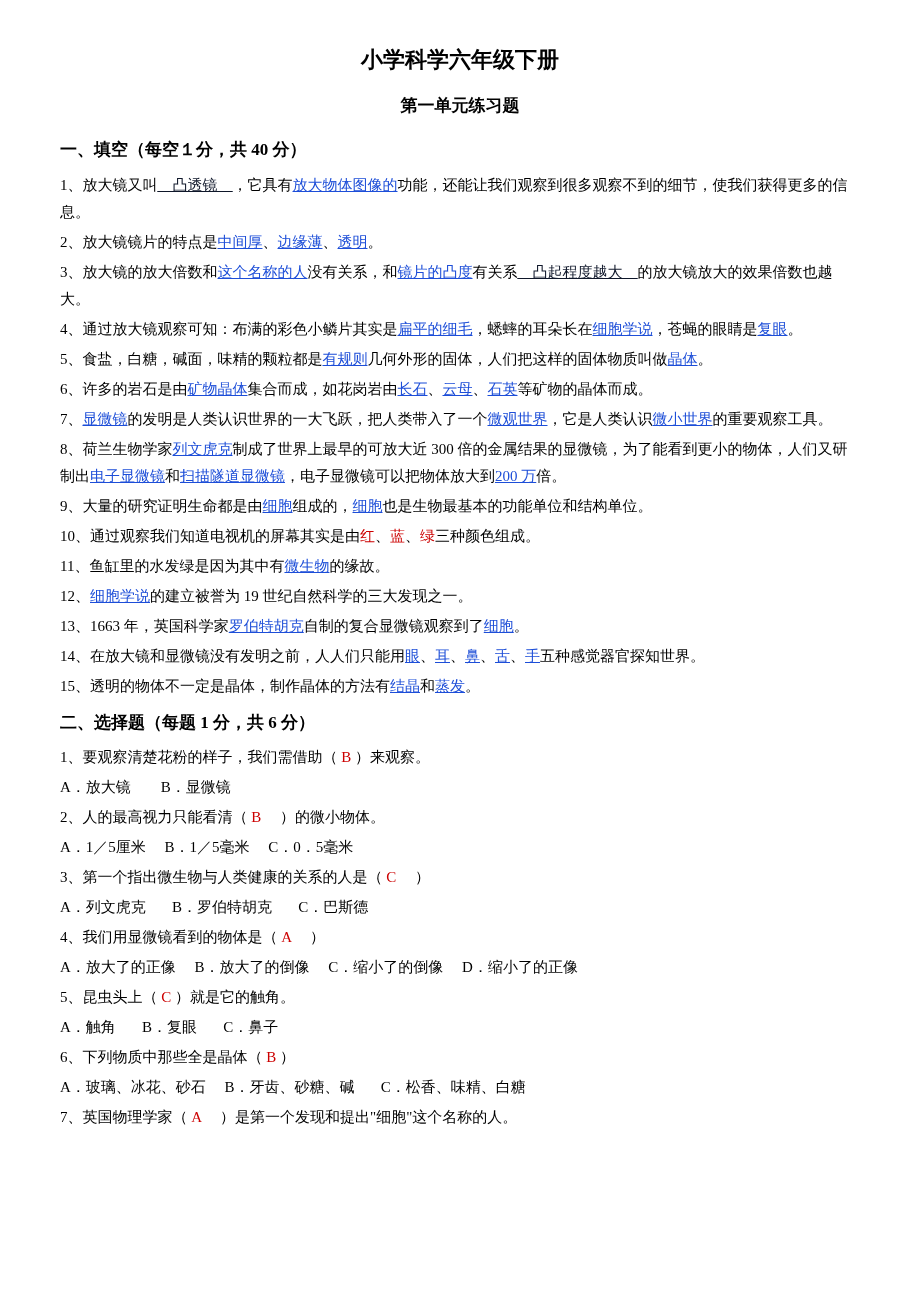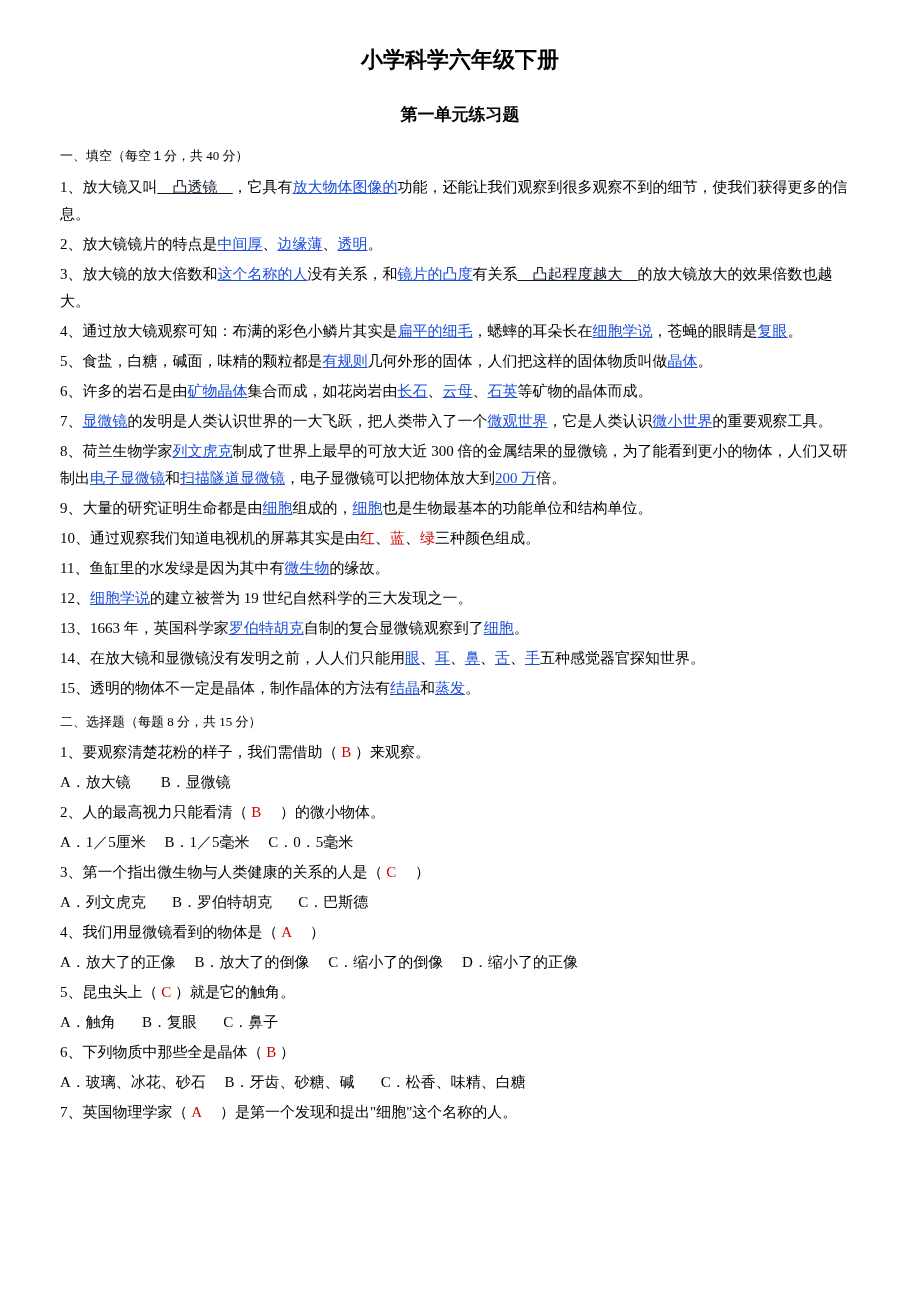--- a/index.html
+++ b/index.html
@@ -9,31 +9,31 @@
       font-size: 15px;
       color: #000;
       padding: 40px 60px;
       line-height: 1.8;
       max-width: 920px;
     }
     .page-title {
       text-align: center;
       font-size: 22px;
       font-weight: bold;
-      margin-bottom: 20px;
+      margin-bottom: 11px;
     }
     .section-title {
       text-align: center;
       font-size: 17px;
       font-weight: bold;
       margin-bottom: 14px;
     }
     .section-header {
-      font-size: 13px;
-      font-weight: normal;
+      font-size: 17px;
+      font-weight: bold;
       margin-bottom: 6px;
     }
     .red-underline {
       color: #1d4ed8;
       text-decoration: underline;
     }
     .red-text {
       color: #cc0000;
     }
     .underline-blank {
@@ -106,21 +106,21 @@
 </p>
 
 <p>
   14、在放大镜和显微镜没有发明之前，人人们只能用<span class="red-underline">眼</span>、<span class="red-underline">耳</span>、<span class="red-underline">鼻</span>、<span class="red-underline">舌</span>、<span class="red-underline">手</span>五种感觉器官探知世界。
 </p>
 
 <p>
   15、透明的物体不一定是晶体，制作晶体的方法有<span class="red-underline">结晶</span>和<span class="red-underline">蒸发</span>。
 </p>
 
-<div class="section-header" style="margin-top:8px;">二、选择题（每题 8 分，共 15 分）</div>
+<div class="section-header" style="margin-top:8px;">二、选择题（每题 1 分，共 6 分）</div>
 
 <p>
   1、要观察清楚花粉的样子，我们需借助（<span class="red-text"> B </span>）来观察。
 </p>
 <p>
   A．放大镜 &nbsp;&nbsp;&nbsp;&nbsp;&nbsp;&nbsp; B．显微镜
 </p>
 
 <p>
   2、人的最高视力只能看清（<span class="red-text"> B </span>&nbsp;&nbsp;&nbsp;&nbsp;）的微小物体。

